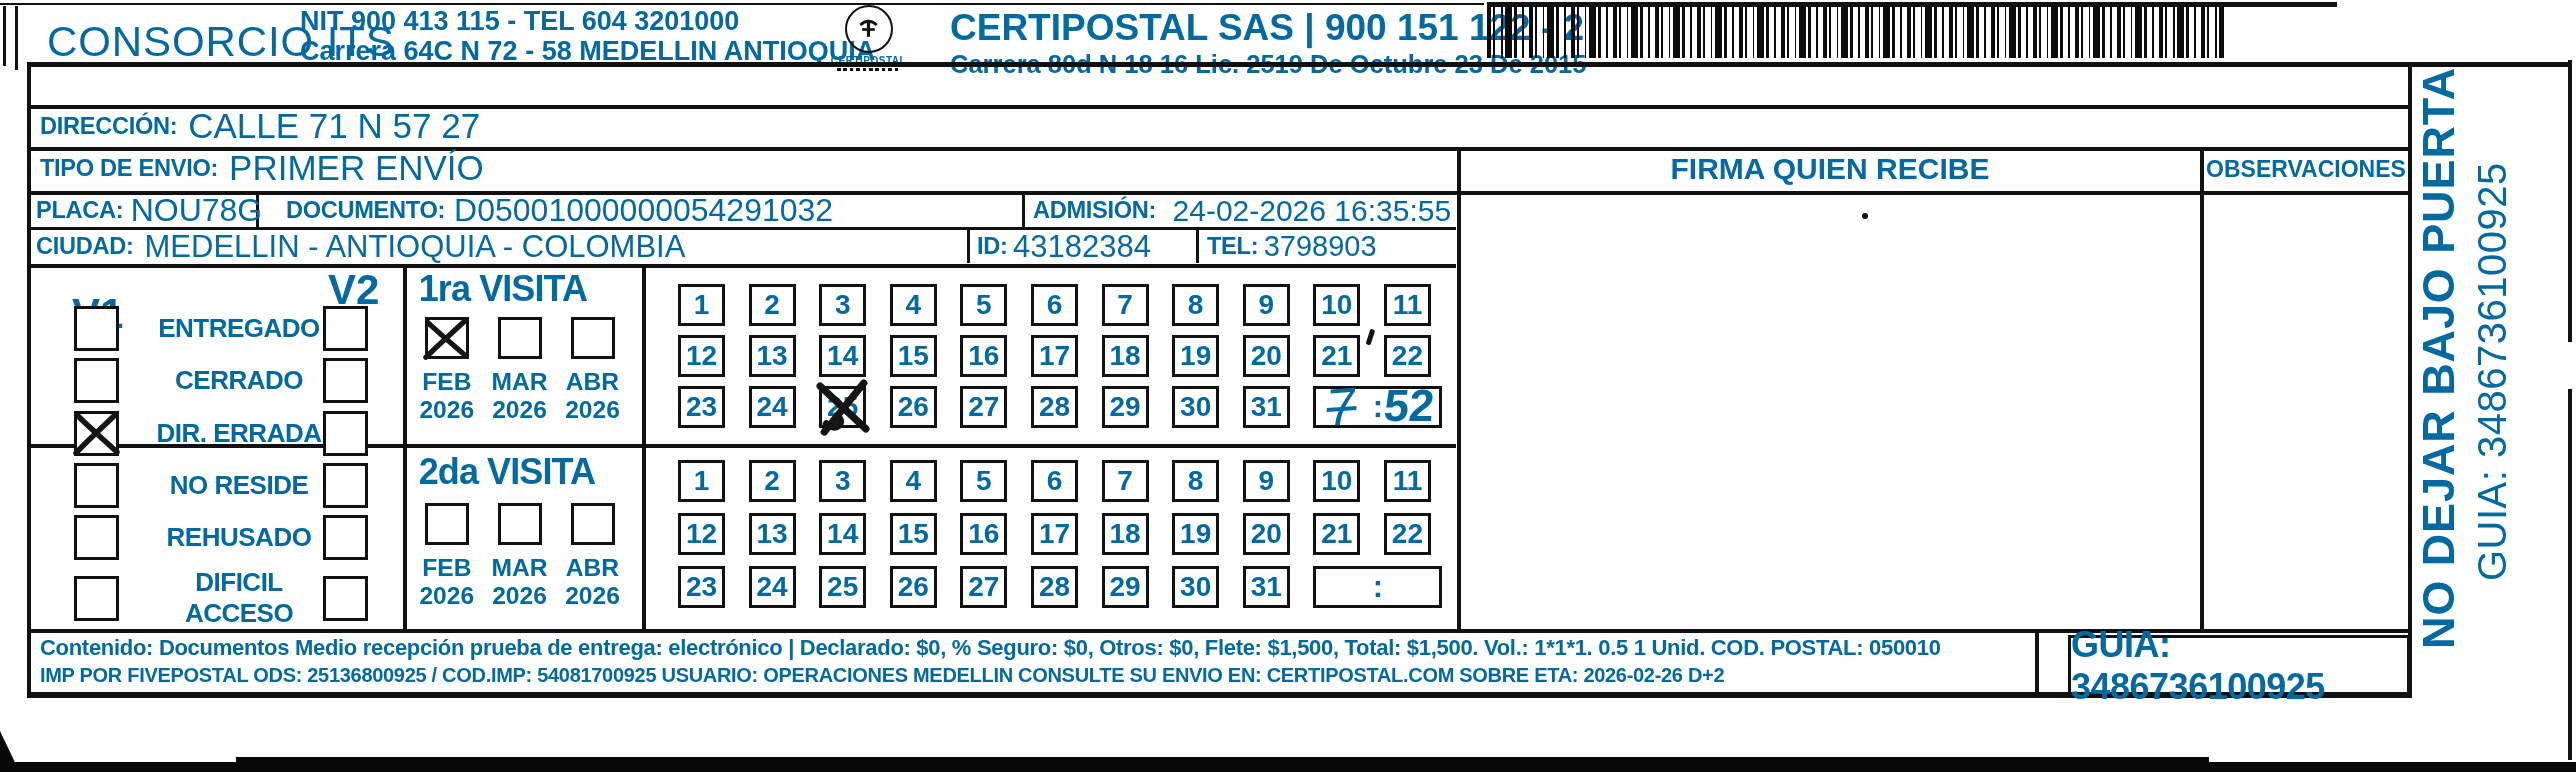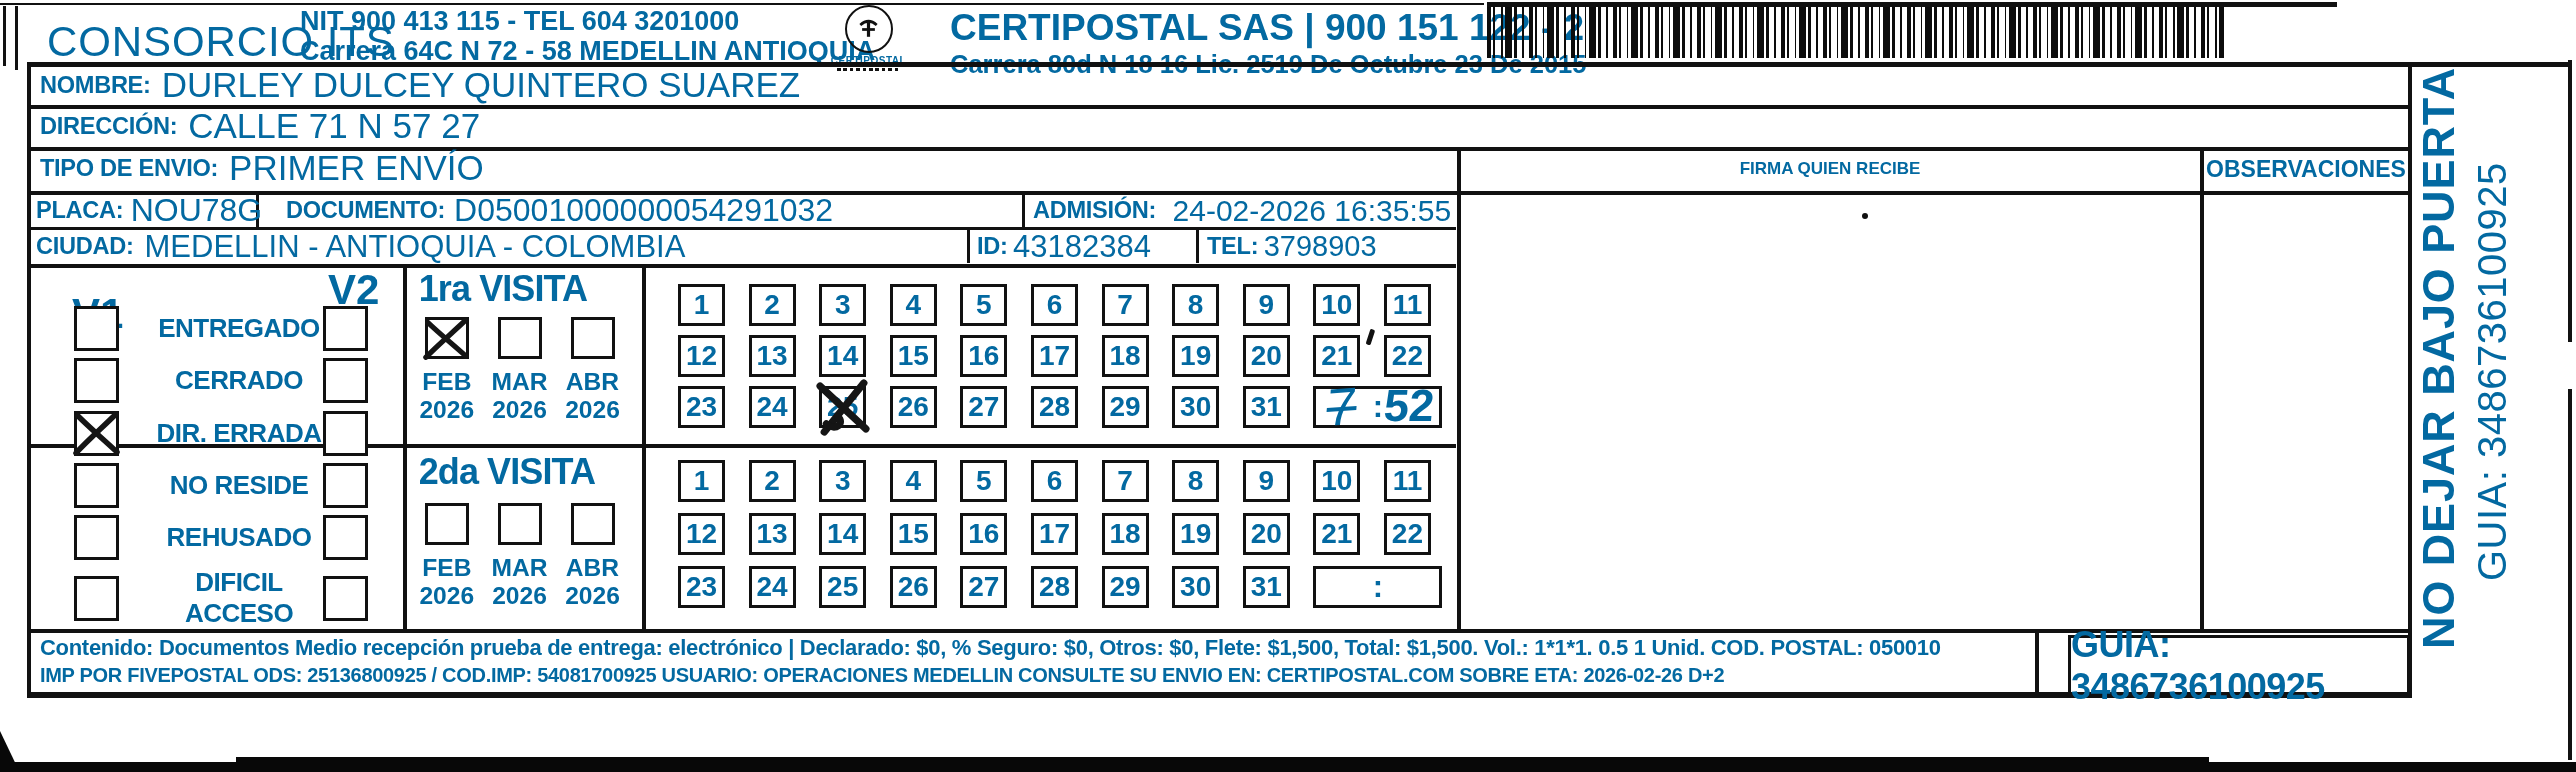--- a/index.html
+++ b/index.html
@@ -138,24 +138,20 @@
   <div class="ln" style="left:1457px;top:147px;width:3.6px;height:482px"></div>
   <div class="ln" style="left:2200px;top:147px;width:3.6px;height:482px"></div>
   <div class="ln" style="left:256px;top:191px;width:2.7px;height:36px"></div>
   <div class="ln" style="left:1022px;top:191px;width:2.7px;height:36px"></div>
   <div class="ln" style="left:967px;top:227px;width:2.7px;height:36px"></div>
   <div class="ln" style="left:1196px;top:227px;width:2.7px;height:36px"></div>
   <div class="ln" style="left:403px;top:264px;width:3.6px;height:366px"></div>
   <div class="ln" style="left:642px;top:264px;width:3.6px;height:366px"></div>
   <div class="ln" style="left:2035px;top:629px;width:3.6px;height:63px"></div>
 
-  <div class="flexrow field" id="field-nombre" style="left:40px;top:64px;height:42px">
-    <span class="lab">NOMBRE:</span>
-    <span class="val">DURLEY DULCEY QUINTERO SUAREZ</span>
-  </div>
   <div class="flexrow field" id="field-direccion" style="left:40px;top:105px;height:42px">
     <span class="lab">DIRECCIÓN:</span>
     <span class="val">CALLE 71 N 57 27</span>
   </div>
   <div class="flexrow field" id="field-tipo" style="left:40px;top:147px;height:42px">
     <span class="lab">TIPO DE ENVIO:</span>
     <span class="val">PRIMER ENVÍO</span>
   </div>
   <div class="flexrow field" id="field-placa" style="left:36px;top:193px;height:35px;gap:7.3px">
     <span class="lab">PLACA:</span>
@@ -175,21 +171,21 @@
   </div>
   <div class="flexrow field" id="field-id" style="left:977px;top:229px;height:35px;gap:5.5px">
     <span class="lab">ID:</span>
     <span class="val">43182384</span>
   </div>
   <div class="flexrow field" id="field-tel" style="left:1207px;top:229px;height:35px;gap:5.5px">
     <span class="lab">TEL:</span>
     <span class="val">3798903</span>
   </div>
 
-  <div class="colhead" style="left:1460px;top:149px;width:740px;height:40px;font-size:17px">FIRMA QUIEN RECIBE</div>
+  <div class="colhead" style="left:1460px;top:149px;width:740px;height:40px;font-size:30px">FIRMA QUIEN RECIBE</div>
   <div class="colhead" style="left:2204px;top:149px;width:204px;height:40px;font-size:23px">OBSERVACIONES</div>
   <div class="speck" style="left:1862px;top:213px;width:6.4px;height:6.4px"></div>
 
   <div class="abs" id="status-panel">
     <div class="vheader" id="v1-header">V1</div>
     <div class="vheader" id="v2-header">V2</div>
     <div id="status-rows">
         <div class="status-row">
           <div class="checkbox"></div>
           <div class="status-label">ENTREGADO</div>

